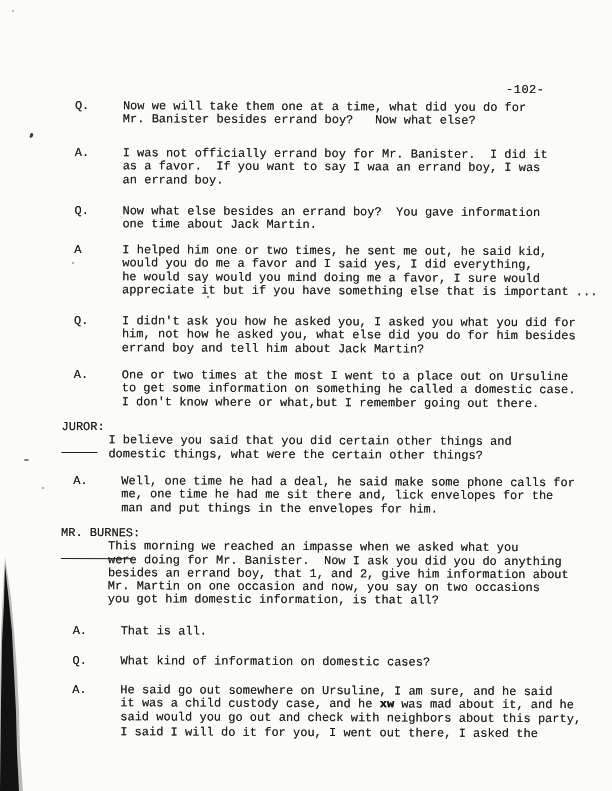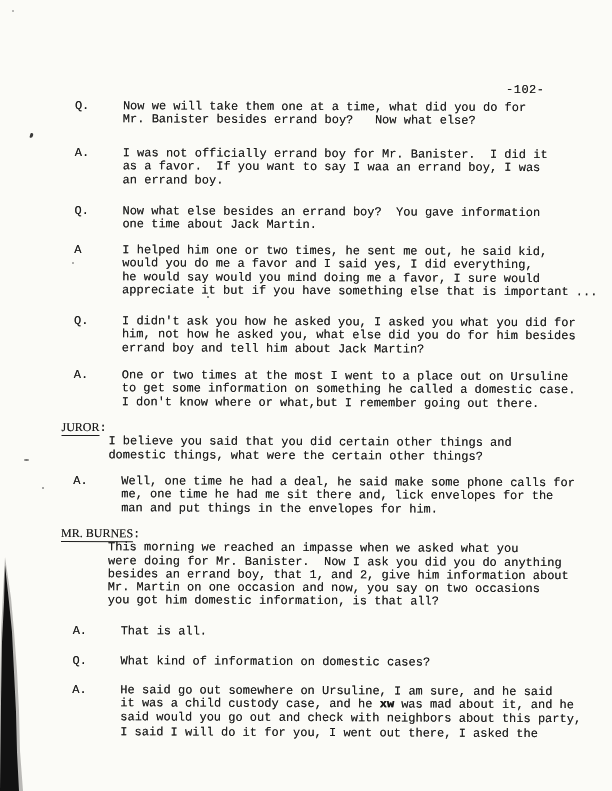--- a/index.html
+++ b/index.html
@@ -15,21 +15,21 @@
     color:#1b1b1b;
     text-shadow:0 0 0.6px rgba(25,25,25,0.65);
   }
   .sheet { position:absolute; inset:0; transform:rotate(0.25deg); transform-origin:80px 90px; }
   .pagenum { position:absolute; left:506px; top:82px; letter-spacing:0.5px; }
   .entry { position:absolute; left:63px; width:537px; }
   .entry .qlabel { position:absolute; left:12px; top:0; }
   .entry .body { margin-left:60px; white-space:pre-wrap; }
   .entry.speaker .body { margin-left:47px; }
   .slabel-wrap { margin-left:0; }
-  .u { border-bottom:1.2px solid #1d1d1d; padding-bottom:1px;font-family:Liberation Serif, serif; }
+  .u { border-bottom:1.2px solid #1d1d1d; padding-bottom:18px; }
   .overstrike { font-weight:bold; text-shadow:0.5px 0 0 #111;text-align:center; }
   .lastline { margin-left:60px; margin-top:2.5px; white-space:pre-wrap; }
   
   .wedge-fringe {
     position:absolute; left:0; top:553px; width:24px; height:238px;
     background:#8f8e8a; opacity:0.6;
     clip-path:polygon(5px 4px, 11px 45px, 14px 78px, 17px 118px, 19px 158px, 20px 198px, 23px 238px, 0px 238px, 0px 140px, 1px 80px, 3px 40px);
   }
   .wedge {
     position:absolute; left:0; top:557px; width:22px; height:234px;

